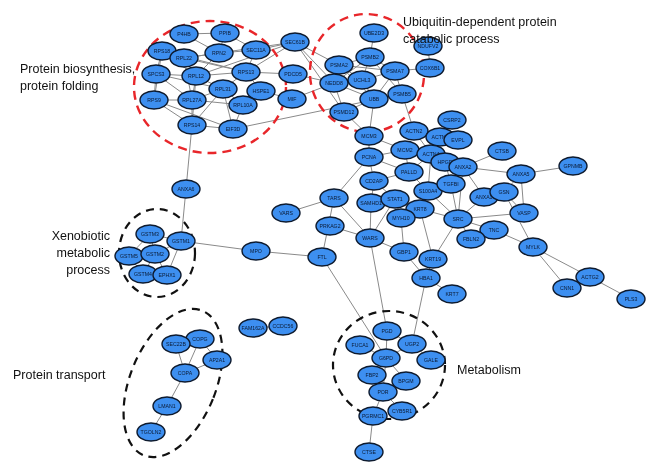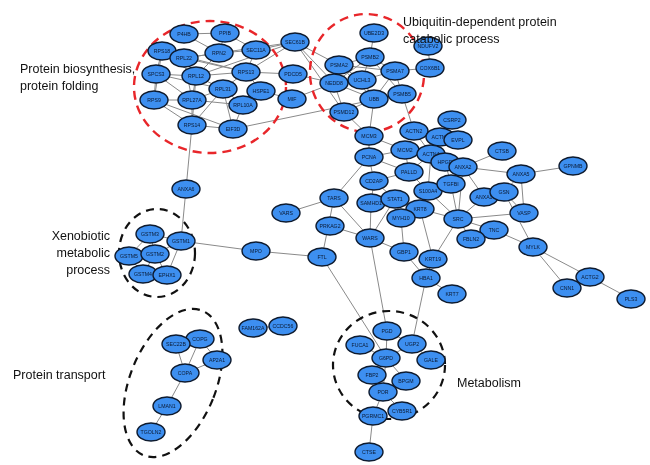--- a/index.html
+++ b/index.html
@@ -584,13 +584,13 @@
     </g>
 </svg>
 
 <div class="cluster-label" style="left:20px; top:53px;margin-top:8px;">Protein biosynthesis,
 protein folding</div>
 <div class="cluster-label" style="left:403px; top:1px;margin-top:13px;">Ubiquitin-dependent protein
 catabolic process</div>
 <div class="cluster-label" style="left:0px; top:228px; text-align:right; width:110px;">Xenobiotic metabolic
 process</div>
 <div class="cluster-label" style="left:13px; top:367px;">Protein transport</div>
-<div class="cluster-label" style="left:457px; top:375px;">Metabolism</div>
+<div class="cluster-label" style="left:457px; top:362px;">Metabolism</div>
 
 </body></html>

